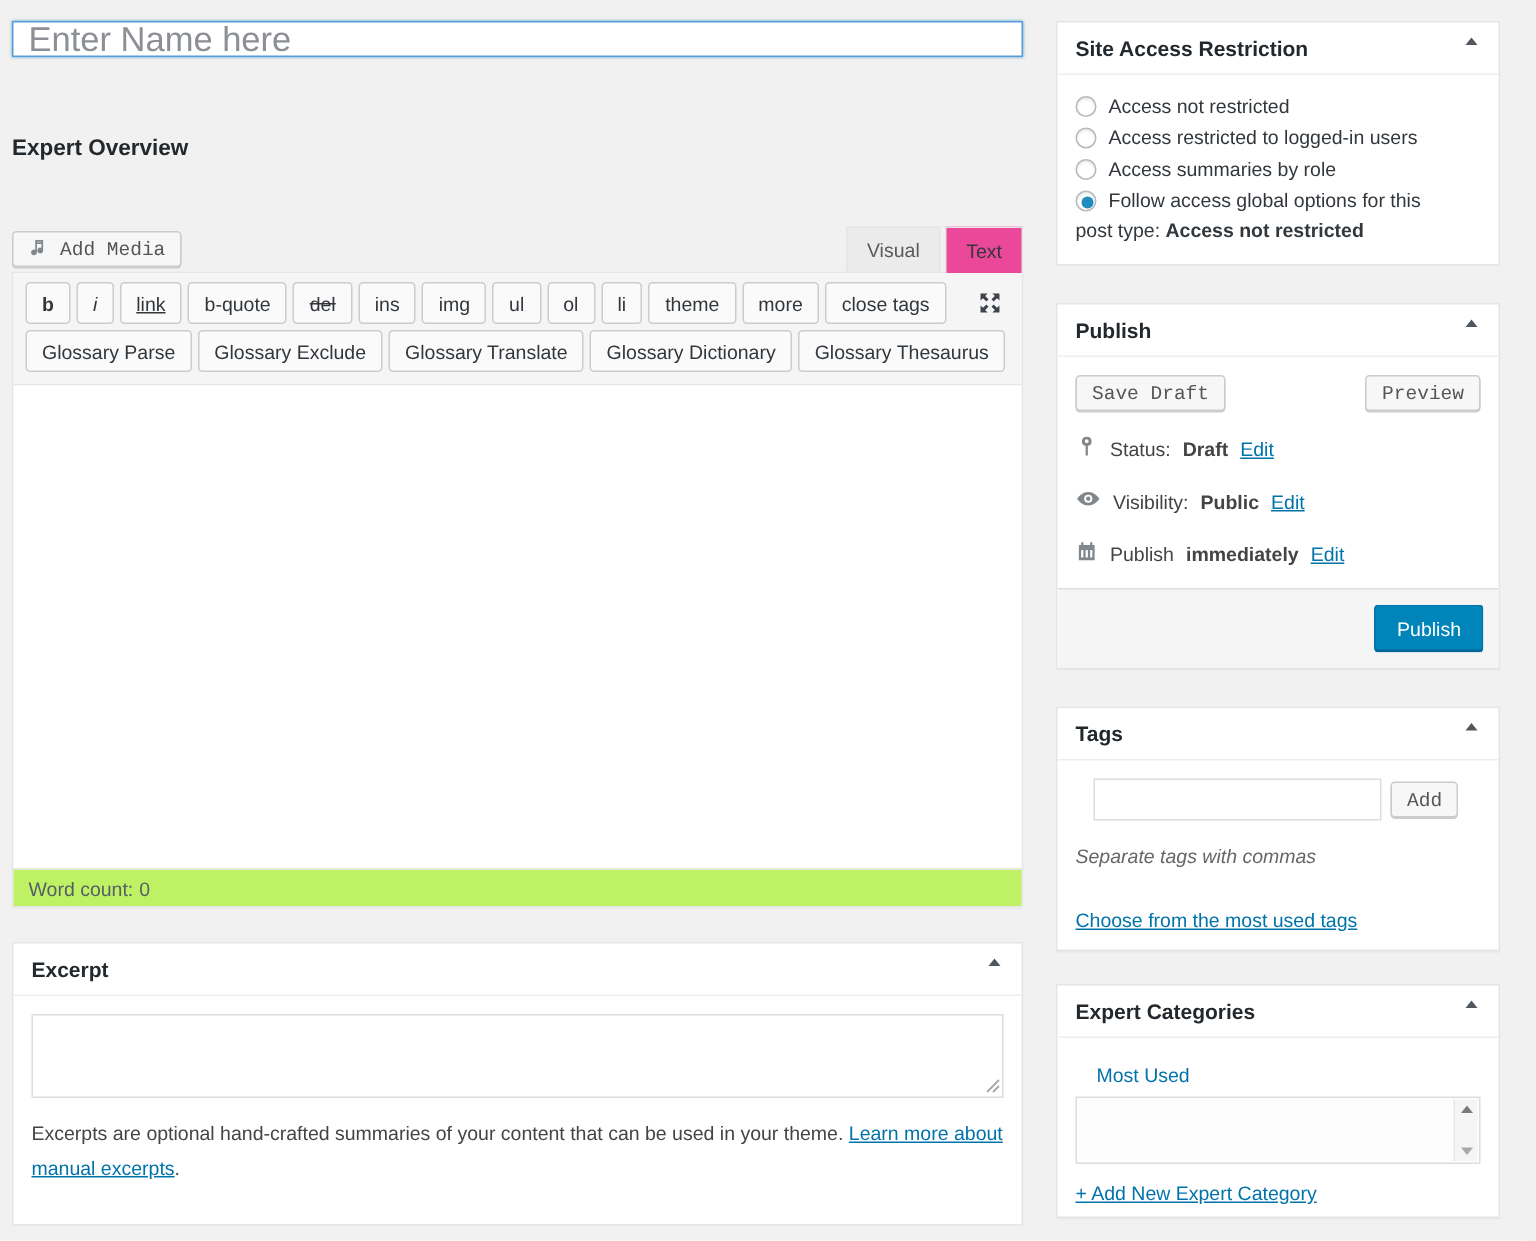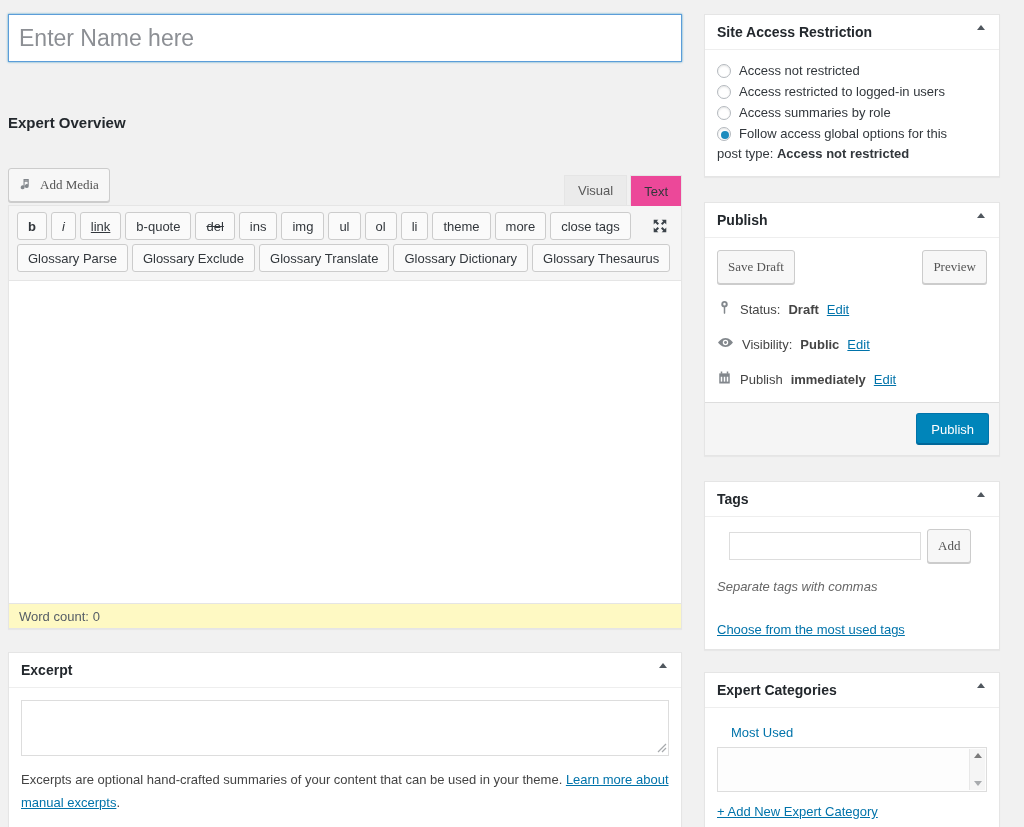--- a/index.html
+++ b/index.html
@@ -3,52 +3,52 @@
 <meta charset="utf-8">
 <style>
   * { box-sizing: border-box; }
   html,body { margin:0; padding:0; }
   body { font-family: "Liberation Sans", sans-serif; font-size:13px; color:#32373c; }
   .page { position:relative; width:1024px; height:827px; background:#f1f1f1; overflow:hidden; display:flex; align-items:flex-start; }
   .main-col { width:674px; margin-left:8px; }
   .sidebar { width:296px; margin-left:22px; }
 
   
-  .title-input { display:block; width:100%; height:48px; margin-top:14px; padding:3px 10px; font-size:23px;
+  .title-input { display:block; width:100%; height:24px; margin-top:14px; padding:3px 10px; font-size:23px;
     font-family:inherit; color:#32373c; background:#fff; border:1px solid #5b9dd9;
     box-shadow:0 0 2px rgba(30,140,190,.8); outline:none; }
   .title-input::placeholder { color:#8c8f94; opacity:1; }
 
   .overview-heading { margin:52px 0 0; font-size:15px; font-weight:700; color:#23282d; line-height:18px; }
 
   
   .editor { margin-top:40px; }
   .editor-top { display:flex; align-items:flex-end; height:33px; }
-  .btn { display:inline-flex; align-items:center; gap:6px; height:34px; padding:0 10px; background:#f7f7f7;
+  .btn { display:inline-flex; align-items:center; gap:6px; height:24px; padding:0 10px; background:#f7f7f7;
     border:1px solid #ccc; border-radius:3px; box-shadow:0 1px 0 #ccc; color:#555; font-size:13px;
-    font-family:Liberation Serif, serif; cursor:pointer; white-space:nowrap; }
+    font-family:Liberation Mono, monospace; cursor:pointer; white-space:nowrap; }
   .add-media-btn { margin-bottom:3px; }
   .tabs { margin-left:auto; display:flex; align-items:flex-end; }
   .tab { height:30px; padding:0 13px; margin-left:3px; font-size:13px; font-family:inherit; cursor:pointer;
     background:#ebebeb; color:#595959; border:1px solid #e5e5e5; border-bottom:none; }
   .tab.active { background:#ec4899; color:#32373c; height:31px; margin-bottom:-1px; position:relative; z-index:2; }
 
   .editor-frame { border:1px solid #e5e5e5; background:#fff; box-shadow:0 1px 1px rgba(0,0,0,.04); }
   .qt-toolbar { background:#f5f5f5; padding:6px 8px 8px; border-bottom:1px solid #e5e5e5; }
   .qt-row { display:flex; align-items:center; gap:4px; }
   .qt-row + .qt-row { margin-top:4px; }
   .qt-btn { height:28px; padding:0 10px; background:#fafafa; border:1px solid #ccc; border-radius:3px;
     font-size:13px; font-family:inherit; color:#32373c; cursor:pointer; white-space:nowrap; }
   .qt-b { font-weight:700; } .qt-i { font-style:italic; }
   .qt-link { text-decoration:underline; } .qt-del { text-decoration:line-through; }
   .expand-btn { margin-left:auto; background:none; border:none; padding:0 4px; cursor:pointer; line-height:0; }
 
   .content-area { display:block; width:100%; height:322px; border:none; outline:none; resize:none;
     padding:10px; font-family:"DejaVu Sans Mono", monospace; font-size:13px; }
-  .word-count { height:25px; background:#fef9c3; border-top:1px solid #e5e5e5; display:flex; align-items:center;
+  .word-count { height:25px; background:#bef264; border-top:1px solid #e5e5e5; display:flex; align-items:center;
     gap:4px; padding:0 10px; color:#555d66; font-size:13px; }
 
   
   .postbox { background:#fff; border:1px solid #e5e5e5; box-shadow:0 1px 1px rgba(0,0,0,.04); }
   .postbox-header { display:flex; align-items:flex-start; justify-content:space-between; padding:8px 12px;
     border-bottom:1px solid #eee; cursor:pointer; }
   .postbox-title { margin:0; font-size:14px; font-weight:700; color:#23282d; line-height:18px; }
   .toggle-btn { background:none; border:none; padding:2px; cursor:pointer; line-height:0; }
   .tri-up { display:inline-block; width:0; height:0; border-left:4px solid transparent;
     border-right:4px solid transparent; border-bottom:5px solid #50575e; }

